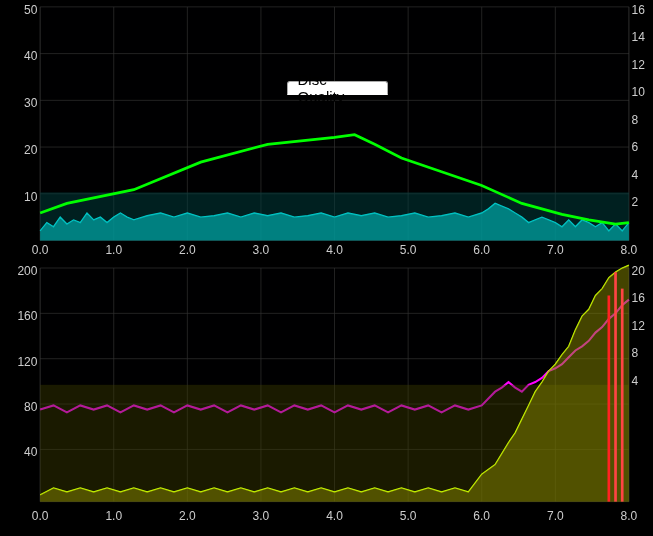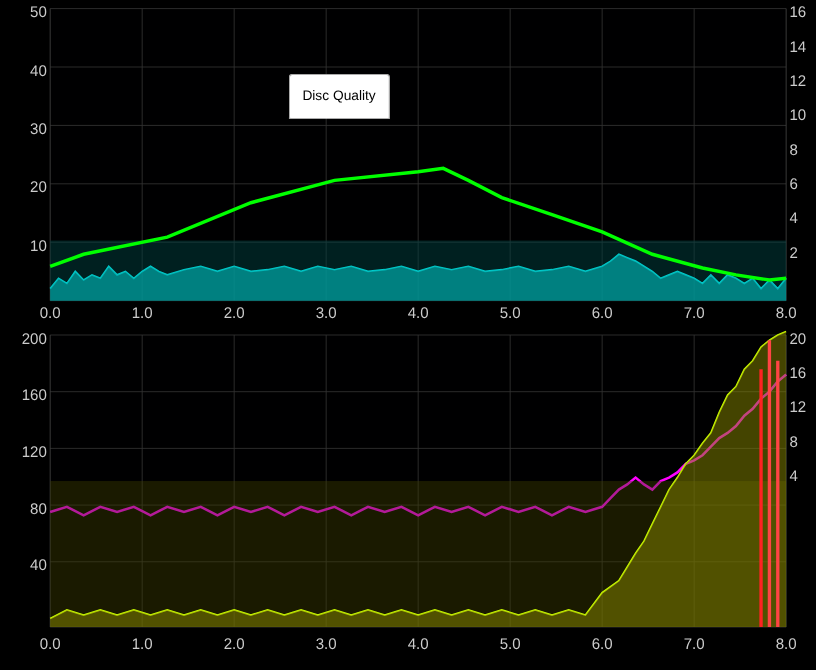--- a/index.html
+++ b/index.html
@@ -18,21 +18,21 @@
 
     
     .toolbar { background: #f8f8f8; border-bottom: 1px solid #ccc; height: 30px; display: flex; align-items: center; padding: 2px 4px; gap: 4px; }
     .drive-label { background: white; border: 1px solid #aaa; padding: 2px 6px; font-size: 11px; border-radius: 2px; }
     .drive-select { background: white; border: 1px solid #aaa; padding: 2px 4px; font-size: 11px; flex: 1; max-width: 220px; border-radius: 2px; height: 22px; }
     .toolbar-btn { background: linear-gradient(to bottom, #ffffff, #e0e0e0); border: 1px solid #aaa; padding: 2px 6px; cursor: pointer; font-size: 11px; border-radius: 2px; height: 22px; }
     .toolbar-icon { width: 22px; height: 22px; background: linear-gradient(to bottom, #ffffff, #e0e0e0); border: 1px solid #aaa; cursor: pointer; display: flex; align-items: center; justify-content: center; border-radius: 2px; }
 
     
     .tabs { background: #f0f0f0; border-bottom: 1px solid #aaa; height: 22px; display: flex; align-items: flex-end; padding: 0 4px; gap: 1px; }
-    .tab { padding: 2px 10px; background: #ddd; border: 1px solid #aaa; border-bottom: none; cursor: pointer; font-size: 11px; border-radius: 3px 3px 0 0; color: #333; height: 36px; display: flex; align-items: center; }
+    .tab { padding: 2px 10px; background: #ddd; border: 1px solid #aaa; border-bottom: none; cursor: pointer; font-size: 15px; border-radius: 3px 3px 0 0; color: #333; height: 14px; display: flex; align-items: center; }
     .tab.active { background: white; border-bottom: 1px solid white; color: #000; font-weight: 500; z-index: 1; }
 
     
     .right-panel { width: 155px; background: #f0f0f0; border-left: 1px solid #ccc; padding: 4px; display: flex; flex-direction: column; gap: 3px; overflow: hidden; }
     .panel-section-title { font-size: 11px; font-weight: bold; color: #000; margin-bottom: 2px; }
     .info-row { display: flex; gap: 4px; font-size: 11px; margin-bottom: 1px; }
     .info-label { color: #333; min-width: 35px; }
     .info-value { color: #000; font-weight: normal; }
     .info-value.blue { color: #0000cc; font-weight: bold; }
     .settings-row { display: flex; align-items: center; gap: 4px; margin-bottom: 2px; }

